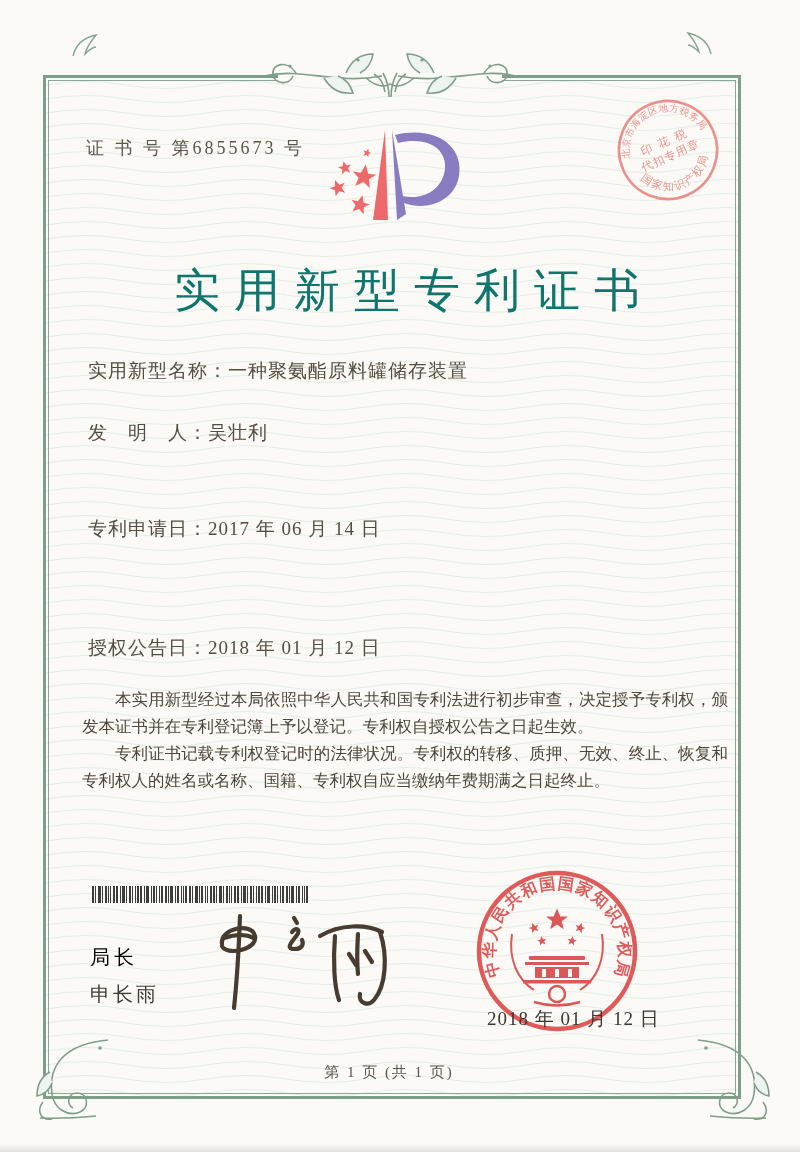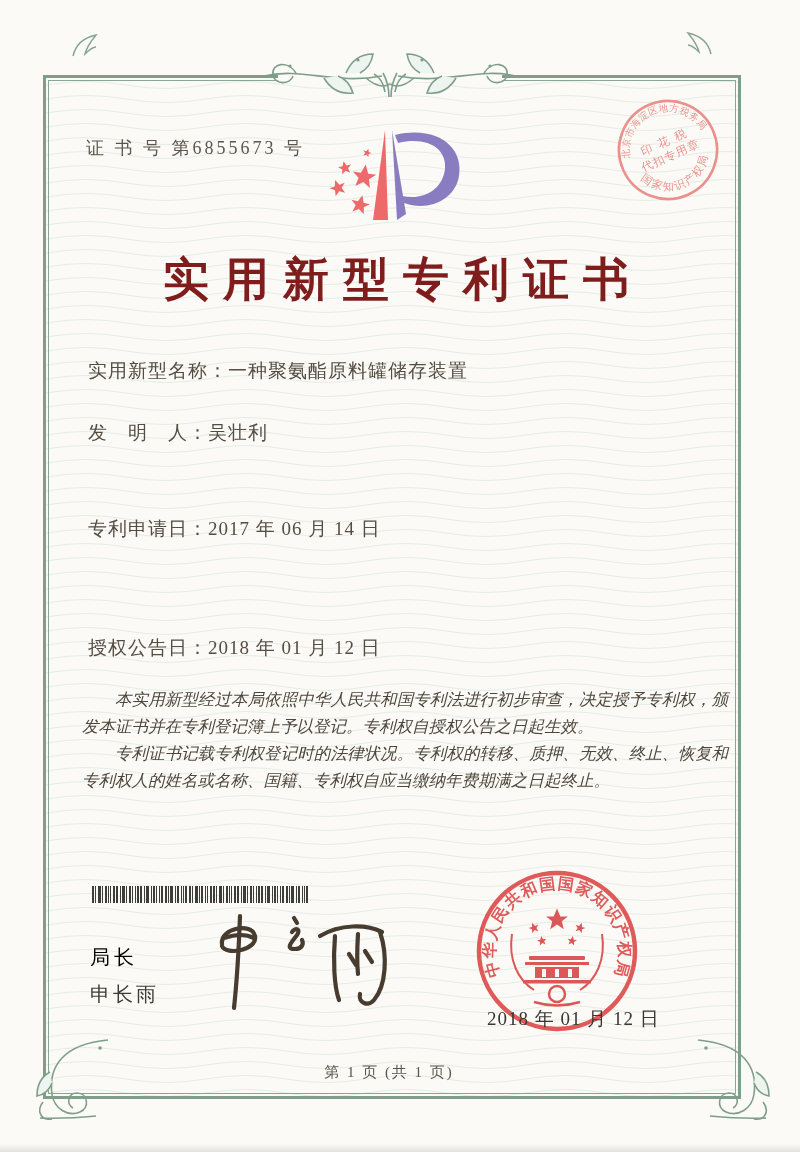--- a/index.html
+++ b/index.html
@@ -22,30 +22,30 @@
   .sprig-tr{left:686px;top:30px;}
 
   .cert-number{position:absolute;left:86px;top:136px;font-size:18px;letter-spacing:3px;
                color:#5d564c;white-space:nowrap;}
 
   .logo{position:absolute;left:298px;top:108px;}
 
   .stamp-wrap{position:absolute;left:610px;top:92px;width:116px;height:116px;
               transform:rotate(-24deg);opacity:.92;}
 
-  .title{position:absolute;left:43px;top:242px;width:692px;margin:7px;text-align:center;
-         font-size:46px;font-weight:700;letter-spacing:14px;text-indent:14px;color:#7f1d1d;}
+  .title{position:absolute;left:43px;top:242px;width:692px;margin:18px;text-align:center;
+         font-size:46px;font-weight:400;letter-spacing:14px;text-indent:14px;color:#0f766e;}
 
   .row{position:absolute;left:88px;font-size:19px;letter-spacing:1px;color:#554c42;
        white-space:nowrap;}
   .r0{top:358px}.r1{top:420px}.r2{top:482px}.r3{top:516px}.r4{top:605px}.r5{top:635px}
 
   .body-text{position:absolute;left:82px;top:686px;width:646px;font-size:16.5px;
              line-height:27px;text-align:justify;color:#4e463c;}
-  .body-text p{margin:0;text-indent:2em;font-style:italic;}
+  .body-text p{margin:0;text-indent:2em;}
 
   .barcode{position:absolute;left:92px;top:886px;width:224px;height:17px;
            display:flex;align-items:stretch;}
   .barcode .bar{background:#3d3d3b;flex:none;}
 
   .director-title{position:absolute;left:90px;top:944px;font-size:20px;letter-spacing:4px;color:#000000;}
   .director-name{position:absolute;left:90px;top:981px;font-size:20px;letter-spacing:3px;color:#3f3a33;}
   .signature{position:absolute;left:200px;top:910px;}
 
   .seal{position:absolute;left:472px;top:866px;z-index:1;opacity:.93;}

